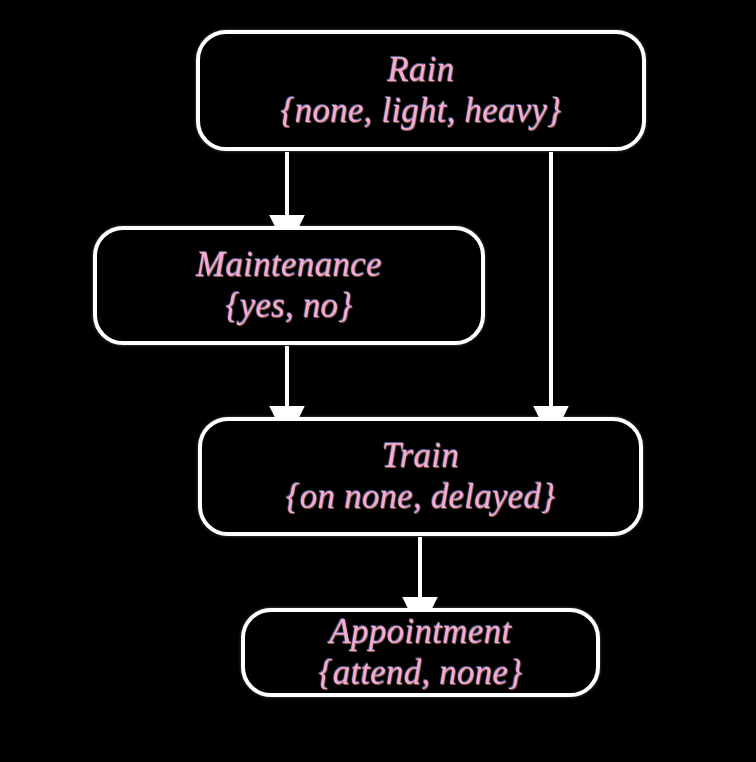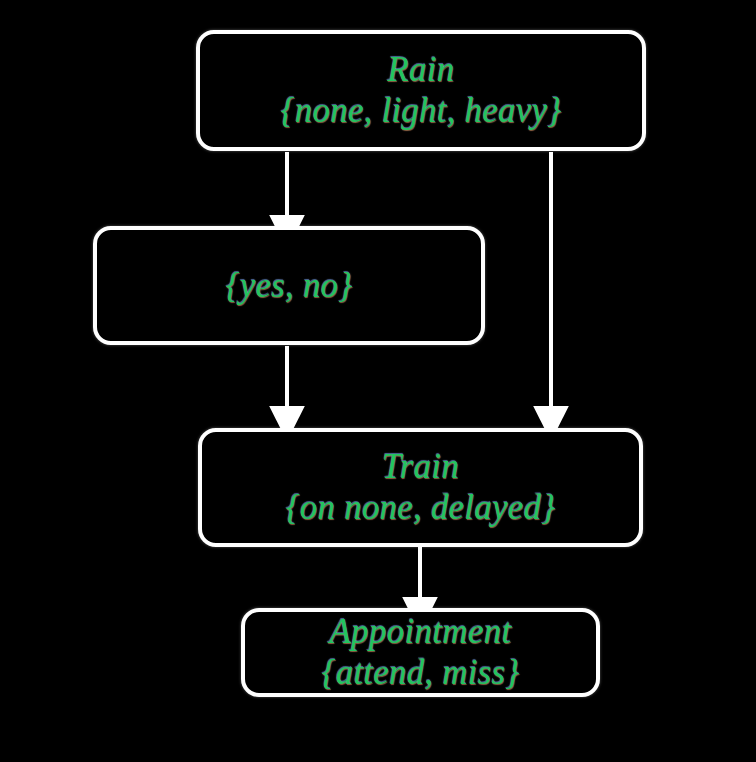--- a/index.html
+++ b/index.html
@@ -21,27 +21,27 @@
     left: 0;
     top: 0;
     width: 756px;
     height: 762px;
   }
   .node {
     position: absolute;
     box-sizing: border-box;
     background: #000000;
     border: 4px solid #ffffff;
-    border-radius: 18px;
+    border-radius: 30px;
     display: flex;
     flex-direction: column;
     align-items: center;
     justify-content: center;
     text-align: center;
-    color: #22c55e;
+    color: #f9a8d4;
     font-style: italic;
     line-height: 1.14;
     text-shadow: -0.6px -0.6px 0.8px rgba(120,170,255,0.55),
                   0.7px 0.7px 0.9px rgba(255,170,110,0.50),
                   0 0 2px rgba(255,255,255,0.35);
     box-shadow: 0 0 3px rgba(255,255,255,0.35);
   }
   .node .title {
     display: block;
     font-size: 35px;
@@ -53,21 +53,21 @@
     font-size: 35px;
     letter-spacing: 0.2px;
     white-space: nowrap;
     margin-top: 1px;
     font-style: italic;
   }
 
   
   #node-rain        { left: 196px; top: 30px;  width: 450px; height: 121px; }
   #node-maintenance { left: 93px;  top: 226px; width: 392px; height: 119px; }
-  #node-train       { left: 198px; top: 417px; width: 445px; height: 119px; margin-top: 11px; }
+  #node-train       { left: 198px; top: 417px; width: 445px; height: 119px; }
   #node-appointment { left: 241px; top: 608px; width: 359px; height: 89px; }
 </style>
 </head>
 <body>
 
 <div id="canvas">
 
   <svg class="edge-layer" viewBox="0 0 756 762" width="756" height="762">
     <defs>
       <marker id="arrowhead" markerWidth="9" markerHeight="9" refX="1.1" refY="4.5" orient="auto" markerUnits="strokeWidth">
@@ -83,26 +83,27 @@
 
     <line x1="420" y1="537" x2="420" y2="601" stroke="#ffffff" stroke-width="4" marker-end="url(#arrowhead)"></line>
   </svg>
 
   <div class="node" id="node-rain">
     <span class="title">Rain</span>
     <span class="states">{none, light, heavy}</span>
   </div>
 
   <div class="node" id="node-maintenance">
+    <span class="title">Maintenance</span>
     <span class="states">{yes, no}</span>
   </div>
 
   <div class="node" id="node-train">
     <span class="title">Train</span>
     <span class="states">{on none, delayed}</span>
   </div>
 
   <div class="node" id="node-appointment">
     <span class="title">Appointment</span>
-    <span class="states">{attend, miss}</span>
+    <span class="states">{attend, none}</span>
   </div>
 
 </div>
 
 </body></html>

